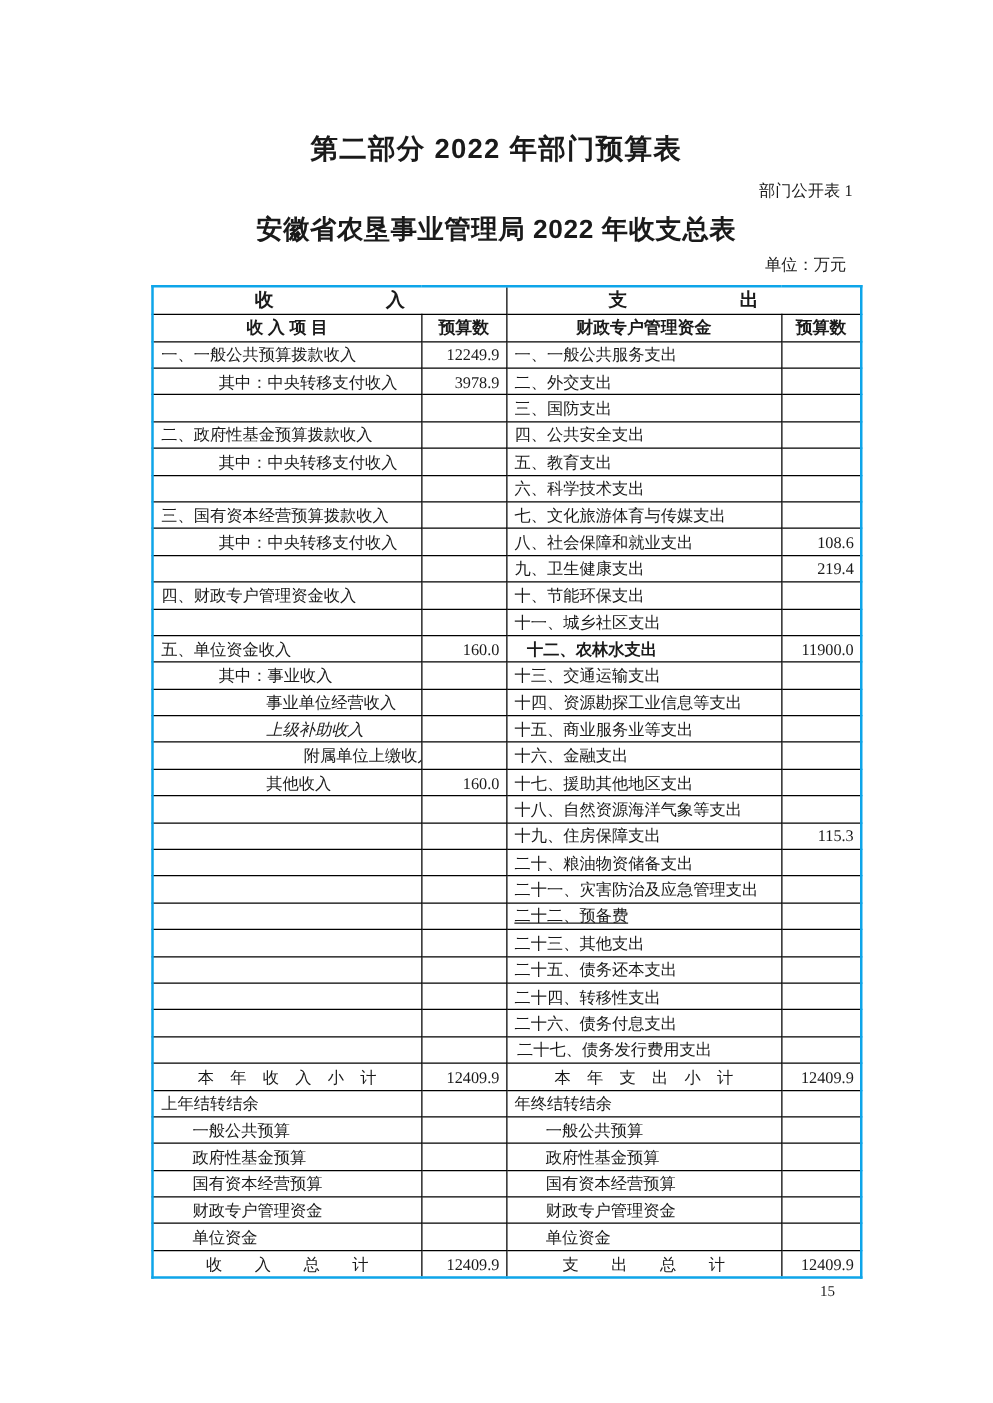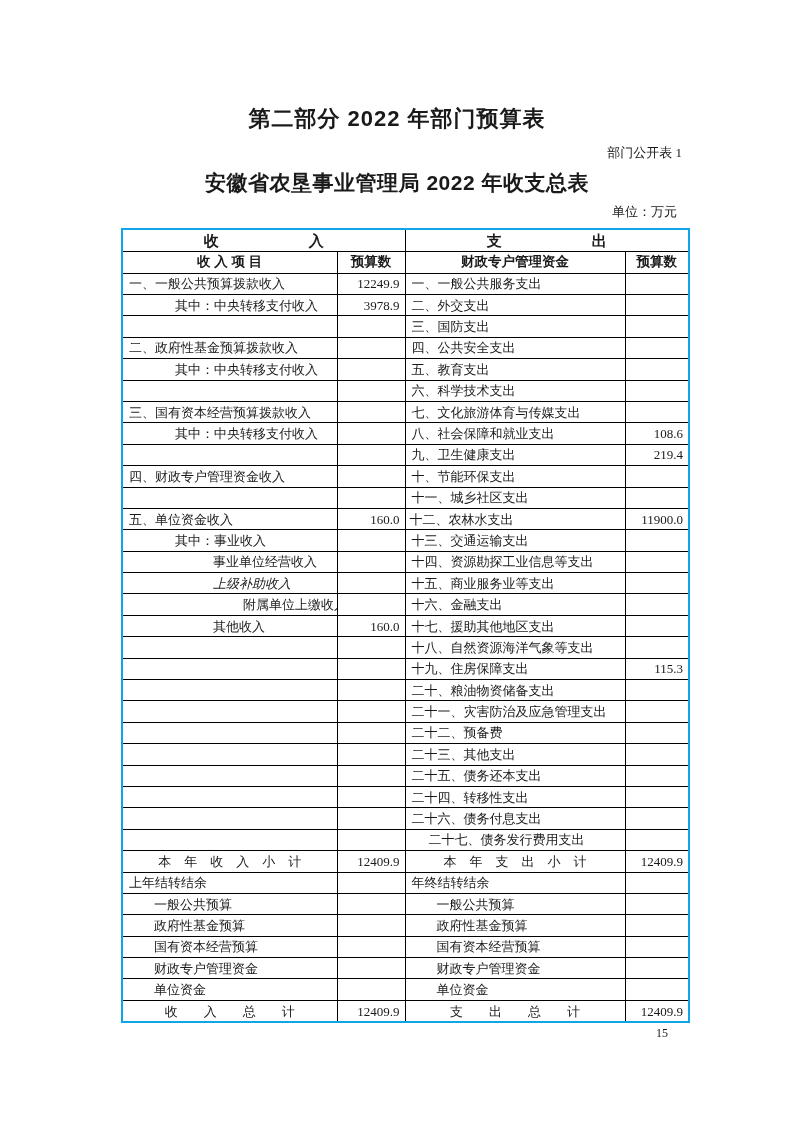--- a/index.html
+++ b/index.html
@@ -169,21 +169,21 @@
         </tr>
         <tr>
           <td class="item" style="padding-left: 6px;"></td>
           <td class="value"></td>
           <td class="item" style="padding-left: 6px;">十一、城乡社区支出</td>
           <td class="value"></td>
         </tr>
         <tr>
           <td class="item" style="padding-left: 6px;">五、单位资金收入</td>
           <td class="value">160.0</td>
-          <td class="item" style="padding-left: 4px;">十二、农林水支出</td>
+          <td class="item" style="padding-left: 16px; font-weight: bold;">十二、农林水支出</td>
           <td class="value">11900.0</td>
         </tr>
         <tr>
           <td class="item" style="padding-left: 52px;">其中：事业收入</td>
           <td class="value"></td>
           <td class="item" style="padding-left: 6px;">十三、交通运输支出</td>
           <td class="value"></td>
         </tr>
         <tr>
           <td class="item" style="padding-left: 90px;">事业单位经营收入</td>
@@ -229,21 +229,21 @@
         </tr>
         <tr>
           <td class="item" style="padding-left: 6px;"></td>
           <td class="value"></td>
           <td class="item" style="padding-left: 6px;">二十一、灾害防治及应急管理支出</td>
           <td class="value"></td>
         </tr>
         <tr>
           <td class="item" style="padding-left: 6px;"></td>
           <td class="value"></td>
-          <td class="item" style="padding-left: 6px;">二十二、预备费</td>
+          <td class="item" style="padding-left: 6px; text-decoration: underline;">二十二、预备费</td>
           <td class="value"></td>
         </tr>
         <tr>
           <td class="item" style="padding-left: 6px;"></td>
           <td class="value"></td>
           <td class="item" style="padding-left: 6px;">二十三、其他支出</td>
           <td class="value"></td>
         </tr>
         <tr>
           <td class="item" style="padding-left: 6px;"></td>
@@ -259,21 +259,21 @@
         </tr>
         <tr>
           <td class="item" style="padding-left: 6px;"></td>
           <td class="value"></td>
           <td class="item" style="padding-left: 6px;">二十六、债务付息支出</td>
           <td class="value"></td>
         </tr>
         <tr>
           <td class="item" style="padding-left: 6px;"></td>
           <td class="value"></td>
-          <td class="item" style="padding-left: 23px;">二十七、债务发行费用支出</td>
+          <td class="item" style="padding-left: 8px;">二十七、债务发行费用支出</td>
           <td class="value"></td>
         </tr>
         <tr>
           <td class="item center">本　年　收　入　小　计</td>
           <td class="value">12409.9</td>
           <td class="item center">本　年　支　出　小　计</td>
           <td class="value">12409.9</td>
         </tr>
         <tr>
           <td class="item" style="padding-left: 6px;">上年结转结余</td>

